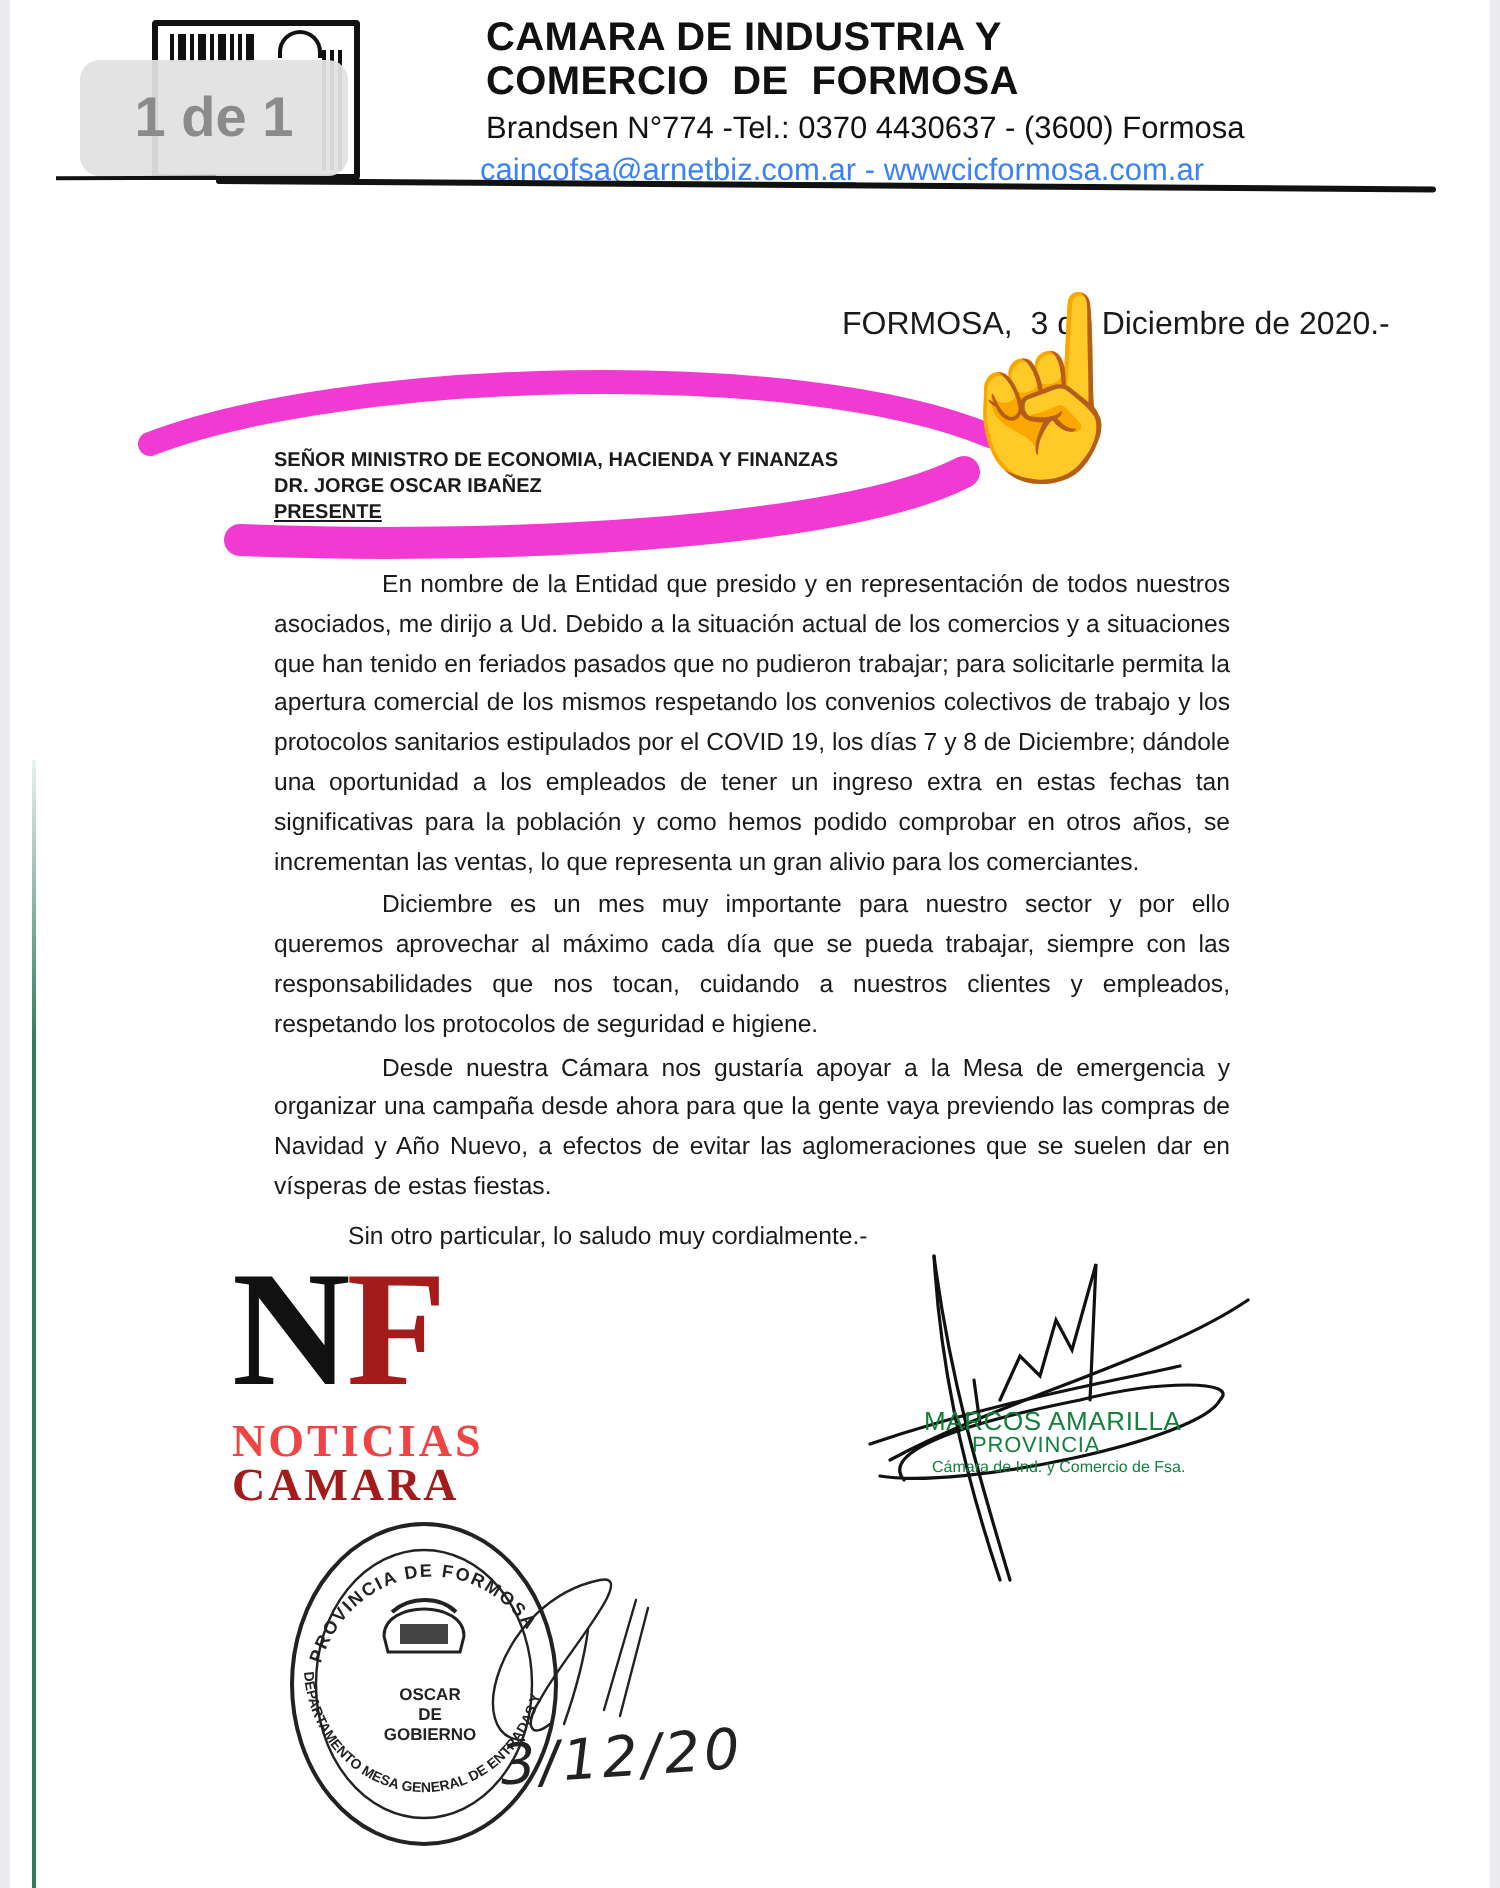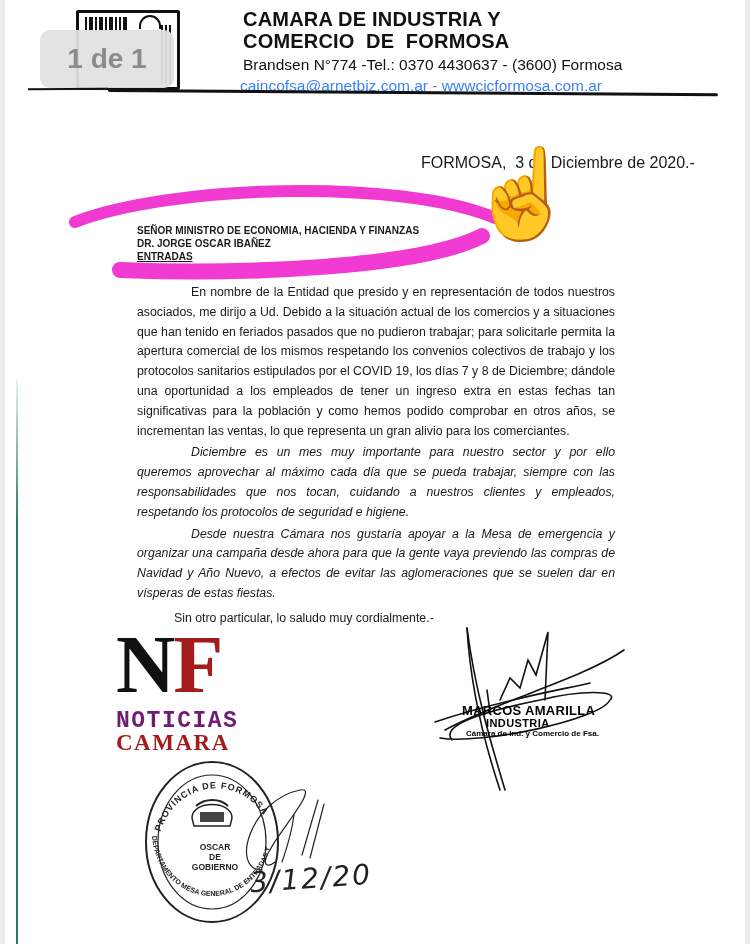--- a/index.html
+++ b/index.html
@@ -48,37 +48,37 @@
   .date { position: absolute; left: 421px; top: 154px; font-size: 16px; }
   .recipient { position: absolute; left: 137px; top: 224px; font-size: 10px; font-weight: bold; line-height: 13px; }
   .recipient .presente { text-decoration: underline; font-weight: bold; }
 
   .body-text {
     position: absolute; left: 137px; top: 283px; width: 478px;
     font-size: 12.3px; line-height: 19.8px; text-align: justify;
   }
   .body-text p { margin: 0; text-indent: 54px; }
   .body-text p.p1 { text-indent: 54px; }
-  .body-text p + p { margin-top: 2px; font-style: italic; }
+  .body-text p + p { margin-top: 2px; }
   .closing { position: absolute; left: 174px; top: 611px; font-size: 12.3px; }
 
   .highlight-svg { position: absolute; left: 0; top: 0; pointer-events: none; }
 
   .emoji-hand {
     position: absolute; left: 468px; top: 150px; font-size: 88px; line-height: 1;
   }
 
   .nf-logo { position: absolute; left: 116px; top: 628px; width: 146px; }
   .nf-letters { font-family: "Liberation Serif", serif; font-weight: bold; font-size: 82px; line-height: 74px; letter-spacing: -2px; }
   .nf-letters .n { color: #111; }
   .nf-letters .f { color: #a31b1b; }
-  .nf-line1 { font-family: Liberation Mono, monospace; font-size: 23px; font-weight: bold; letter-spacing: 1.5px; color: #701a75; line-height: 22px; margin-top: 8px; }
+  .nf-line1 { font-family: Liberation Serif, serif; font-size: 23px; font-weight: bold; letter-spacing: 1.5px; color: #ef4444; line-height: 22px; margin-top: 8px; }
   .nf-line2 { font-family: "Liberation Serif", serif; font-size: 23px; font-weight: bold; letter-spacing: 1.5px; color: #a31b1b; line-height: 22px; }
 
-  .sig-stamp { position: absolute; left: 462px; top: 704px; font-family: "Liberation Sans", sans-serif; font-weight: bold; color: #000000; }
+  .sig-stamp { position: absolute; left: 462px; top: 704px; font-family: "Liberation Sans", sans-serif; font-weight: normal; color: #15803d; }
   .sig-stamp .name { font-size: 13px; letter-spacing: 0.3px; line-height: 13px; }
   .sig-stamp .role { font-size: 11px; margin-left: 24px; line-height: 12px; letter-spacing: 0.4px; }
   .sig-stamp .org { font-size: 8px; margin-left: 4px; line-height: 10px; }
   .gov-center { position: absolute; left: 185px; top: 842px; font-size: 8.5px; font-weight: bold; text-align: center; line-height: 10px; width: 60px; color: #222; }
 </style>
 </head>
 <body>
 
 <div class="edge-left"></div>
 <div class="edge-right"></div>
@@ -116,21 +116,21 @@
 </div>
 <div class="header-rule-a"></div>
 <div class="header-rule-b"></div>
 
 <div class="letter">
   <div class="date" style="white-space:pre;">FORMOSA,  3 de Diciembre de 2020.-</div>
 
   <div class="recipient">
     <div>SEÑOR MINISTRO DE ECONOMIA, HACIENDA Y FINANZAS</div>
     <div>DR. JORGE OSCAR IBAÑEZ</div>
-    <div class="presente">ENTRADAS</div>
+    <div class="presente">PRESENTE</div>
   </div>
 
   <div class="body-text">
     <p class="p1">En nombre de la Entidad que presido y en representación de todos nuestros asociados, me dirijo a Ud. Debido a la situación actual de los comercios y a situaciones que han tenido en feriados pasados que no pudieron trabajar; para solicitarle permita la apertura comercial de los mismos respetando los convenios colectivos de trabajo y los protocolos sanitarios estipulados por el COVID 19, los días 7 y 8 de Diciembre; dándole una oportunidad a los empleados de tener un ingreso extra en estas fechas tan significativas para la población y como hemos podido comprobar en otros años, se incrementan las ventas, lo que representa un gran alivio para los comerciantes.</p>
     <p>Diciembre es un mes muy importante para nuestro sector y por ello queremos aprovechar al máximo cada día que se pueda trabajar, siempre con las responsabilidades que nos tocan, cuidando a nuestros clientes y empleados, respetando los protocolos de seguridad e higiene.</p>
     <p>Desde nuestra Cámara nos gustaría apoyar a la Mesa de emergencia y organizar una campaña desde ahora para que la gente vaya previendo las  compras de Navidad y Año Nuevo, a efectos de evitar las aglomeraciones que se suelen dar en vísperas de estas fiestas.</p>
   </div>
 
   <div class="closing">Sin otro particular, lo saludo muy cordialmente.-</div>
 </div>
@@ -154,21 +154,21 @@
     <path d="M 467 628 C 475 690, 490 740, 505 790"></path>
     <path d="M 487 690 L 490 712"></path>
     <path d="M 500 700 L 510 678 L 520 688 L 528 660 L 536 675 L 548 632 L 545 700"></path>
     <path d="M 445 730 C 500 700, 580 680, 624 650"></path>
     <path d="M 440 738 C 480 745, 600 720, 610 700 C 620 690, 580 690, 540 700 C 480 712, 440 726, 452 740"></path>
     <path d="M 435 722 C 500 700, 560 690, 590 683"></path>
   </g>
 </svg>
 <div class="sig-stamp">
   <div class="name">MARCOS AMARILLA</div>
-  <div class="role">INDUSTRIA</div>
+  <div class="role">PROVINCIA</div>
   <div class="org">Cámara de Ind. y Comercio de Fsa.</div>
 </div>
 
 <svg class="highlight-svg" width="750" height="944">
   <defs>
     <path id="stampTop" d="M 158 845 A 58 62 0 0 1 272 835"></path>
     <path id="stampBot" d="M 152 836 A 60 64 0 0 0 270 848"></path>
   </defs>
   <ellipse cx="212" cy="842" rx="66" ry="80" fill="none" stroke="#222" stroke-width="2"></ellipse>
   <ellipse cx="212" cy="842" rx="54" ry="67" fill="none" stroke="#222" stroke-width="1.2"></ellipse>

